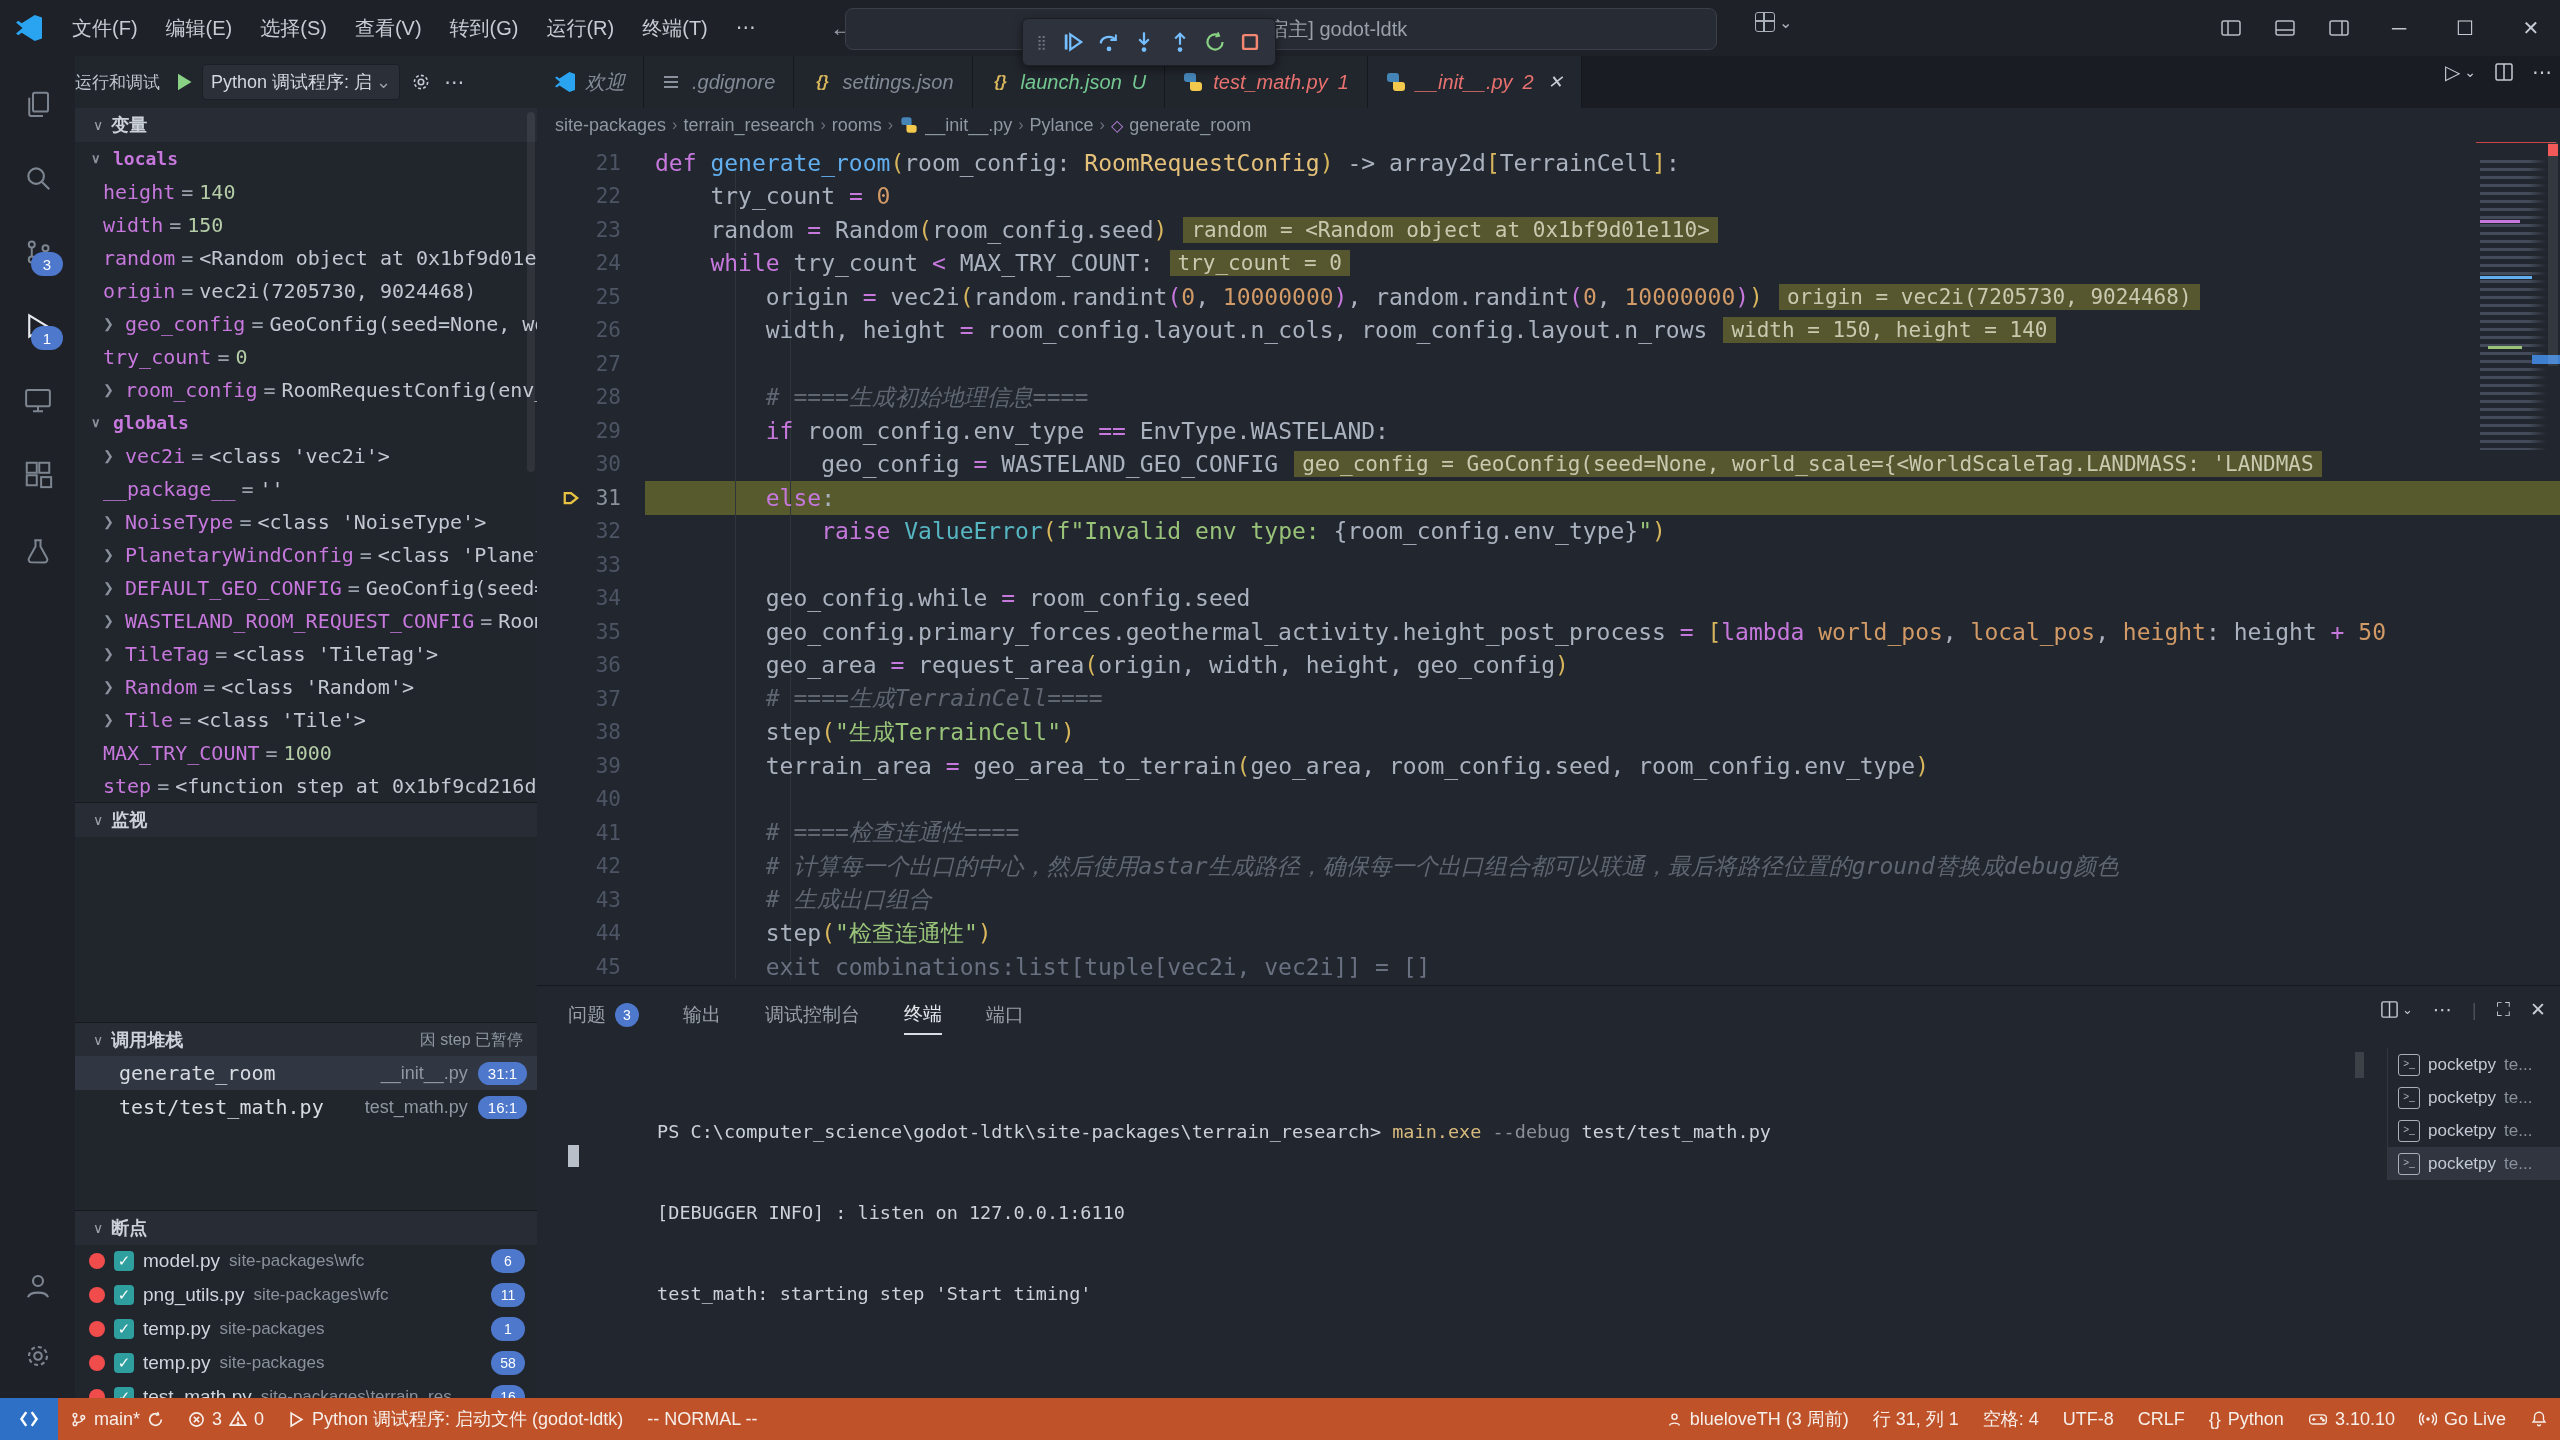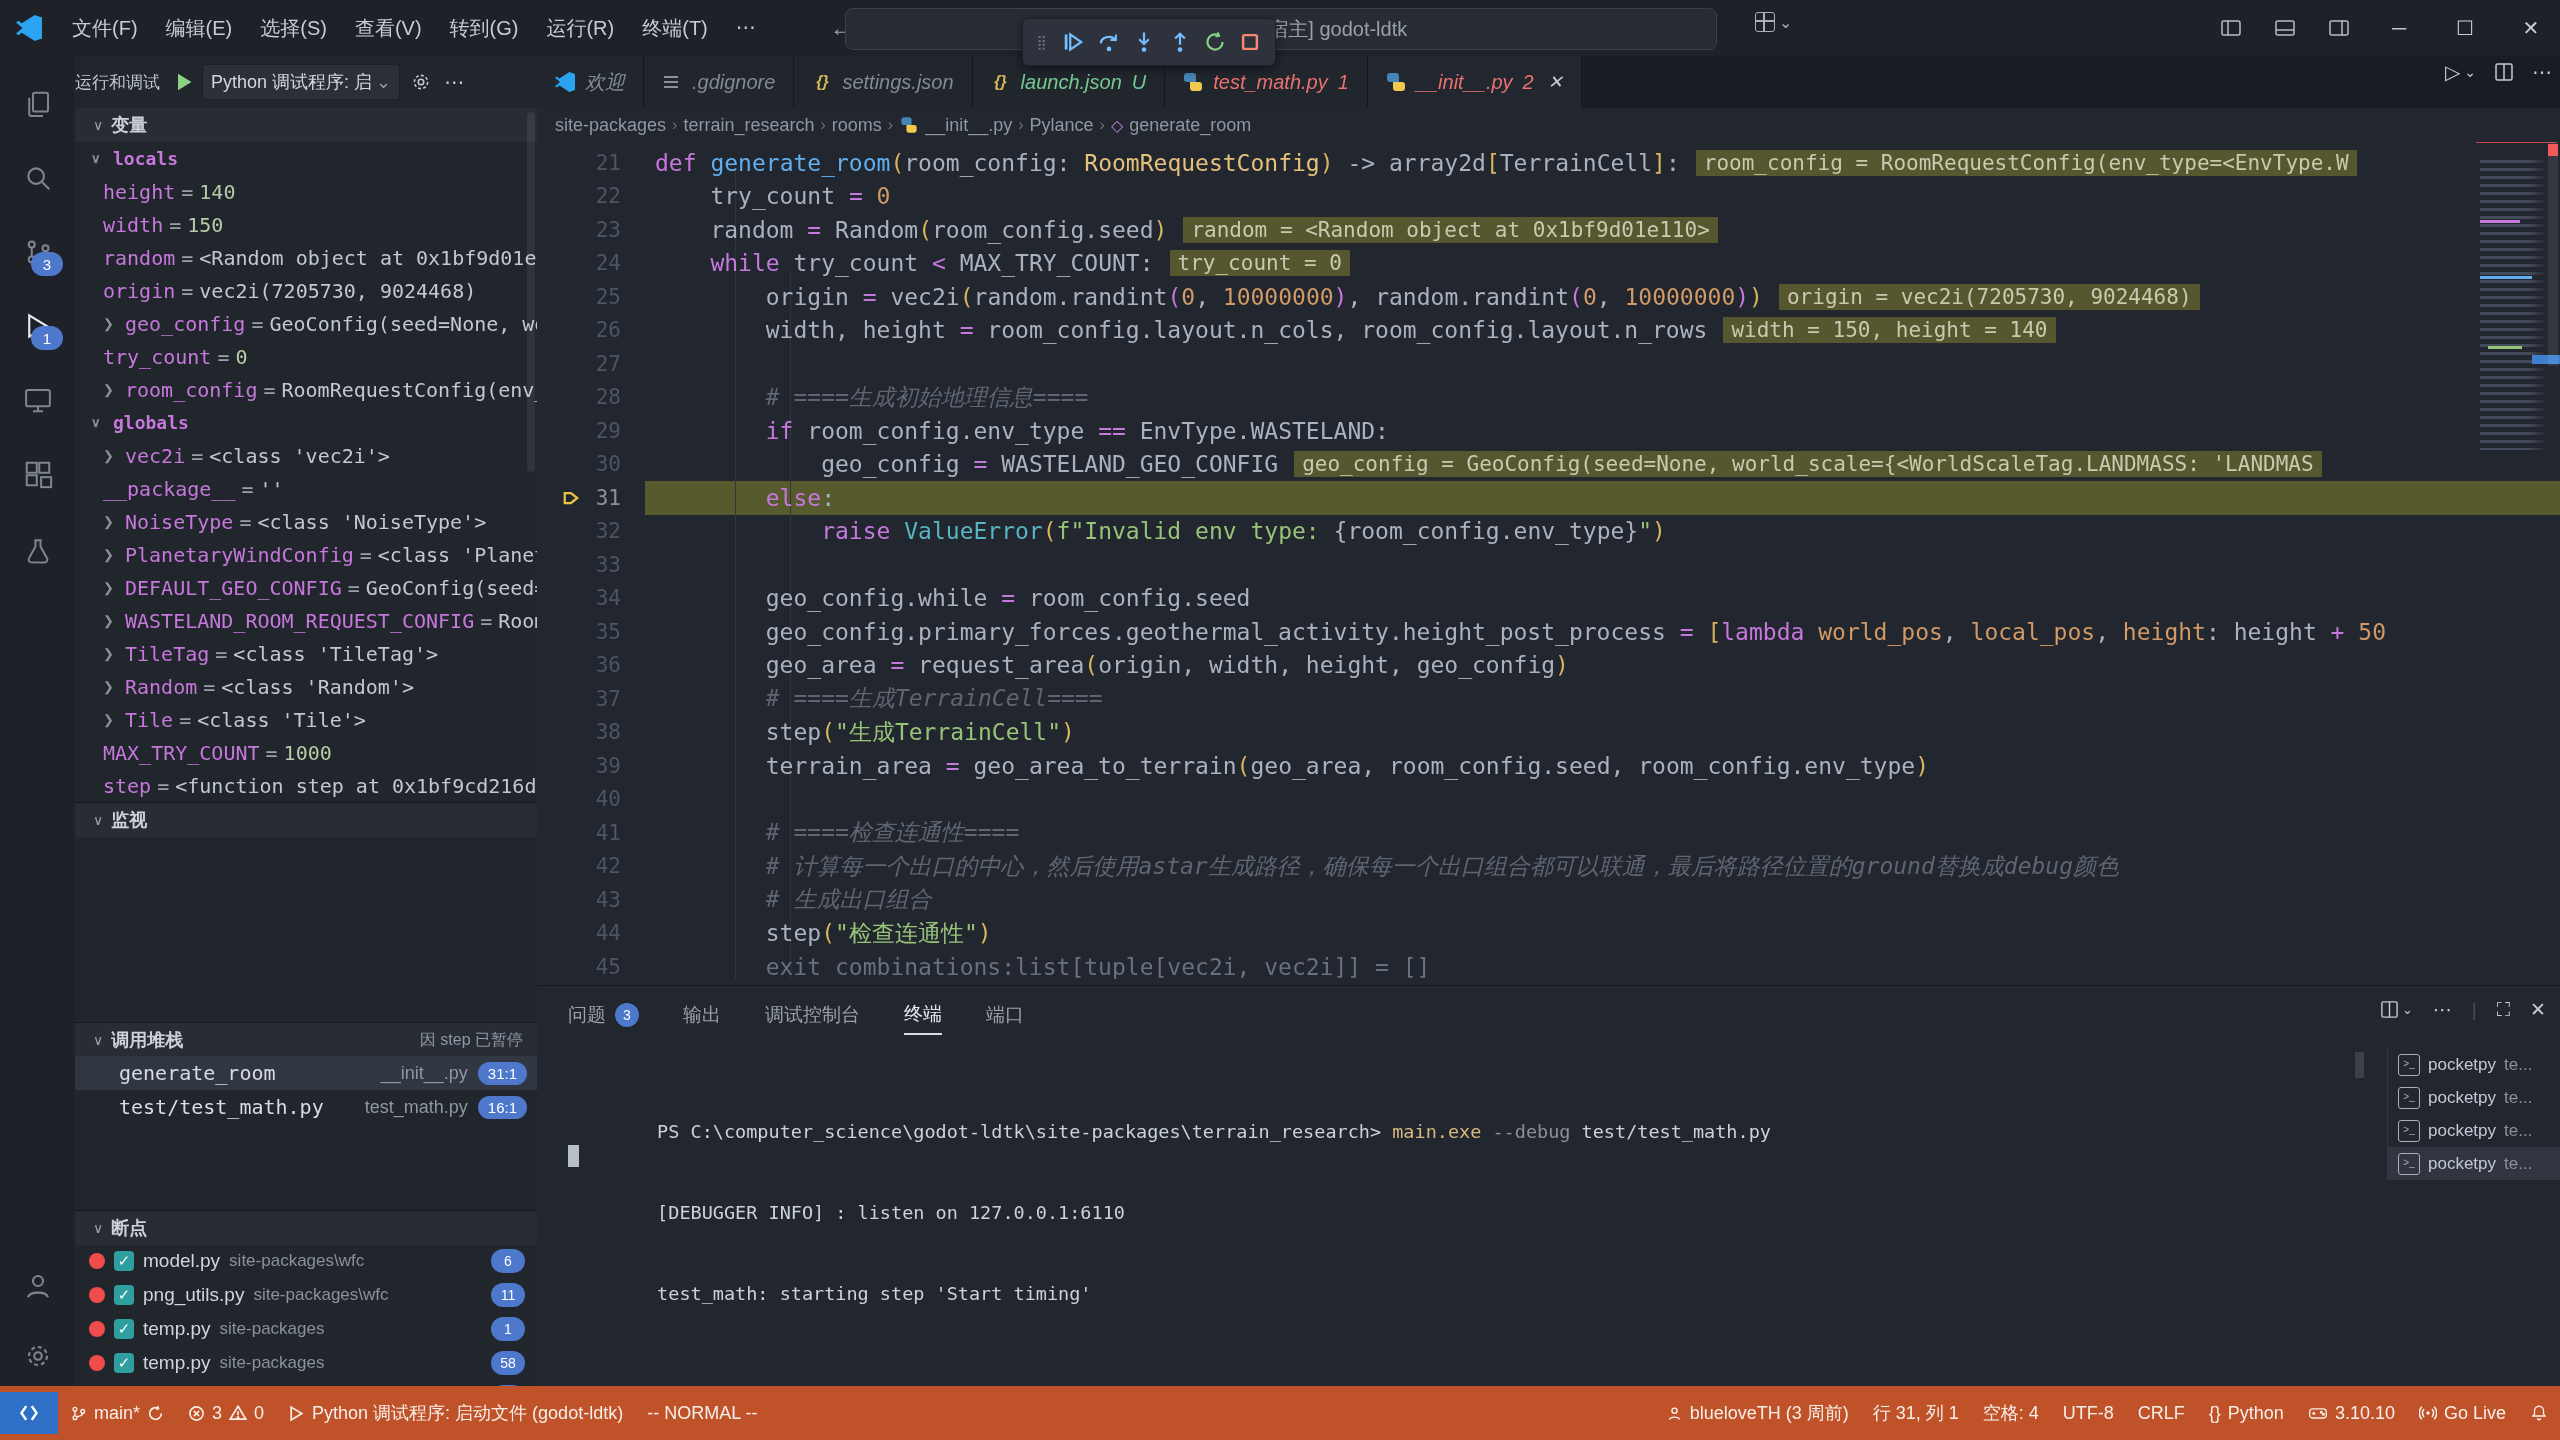--- a/index.html
+++ b/index.html
@@ -117,21 +117,21 @@
   .tv{color:#ccd2db;} .ty{color:#d7ba7d;} .td{color:#8a8f98;}
   .cursor{display:inline-block;width:11px;height:22px;background:#b9bfc9;vertical-align:middle;}
   #termlist{position:absolute;right:0;top:62px;width:172px;border-left:1px solid #33383f;}
   .term-row{height:33px;display:flex;align-items:center;gap:8px;padding-left:10px;font-size:17px;color:#c3c9d4;}
   .term-row.sel{background:#30353f;}
   .term-ic{width:20px;height:20px;border:1.5px solid #aab0ba;border-radius:3px;color:#aab0ba;font-size:10px;line-height:18px;
     text-align:center;flex:0 0 auto;}
   .term-dim{color:#8a919c;}
   .pscroll{position:absolute;right:196px;top:66px;width:9px;height:26px;background:rgba(255,255,255,.12);}
   
-  #statusbar{position:absolute;left:0;bottom:0;width:2560px;height:54px;background:#c0522a;display:flex;align-items:center;
+  #statusbar{position:absolute;left:0;bottom:0;width:2560px;height:42px;background:#c0522a;display:flex;align-items:center;
     color:#f6efe9;font-size:18px;z-index:50;}
   #remote{width:58px;height:42px;background:#2d70c5;display:flex;align-items:center;justify-content:center;flex:0 0 auto;}
   .sb-item{display:flex;align-items:center;gap:7px;padding:0 12px;height:42px;white-space:nowrap;}
   .sb-right{margin-left:auto;display:flex;align-items:center;}
   svg.ic{display:block;}
 </style>
 </head>
 <body>
 
 <div id="root">
@@ -616,21 +616,20 @@
 
   <div id="editor" class="mono">
     <div class="indent-guide" style="left:198px;"></div>
     <div class="indent-guide" style="left:253px;top:134px;"></div>
     <div style="position:absolute;left:0;top:10px;right:0;">
 
         <div class="cl">
           
           <span class="ln">21</span>
           <span class="ctext"><span class="k">def </span><span class="f">generate_room</span><span class="p">(</span><span class="v">room_config</span><span class="v">: </span><span class="t">RoomRequestConfig</span><span class="p">)</span><span class="v"> -&gt; </span><span class="v">array2d</span><span class="p">[</span><span class="v">TerrainCell</span><span class="p">]</span><span class="v">:</span></span>
-          <span class="hint">room_config = RoomRequestConfig(env_type=&lt;EnvType.W</span>
         </div>
 
         <div class="cl">
           
           <span class="ln">22</span>
           <span class="ctext"><span class="v">    try_count </span><span class="m">= </span><span class="n">0</span></span>
           
         </div>
 
         <div class="cl">

